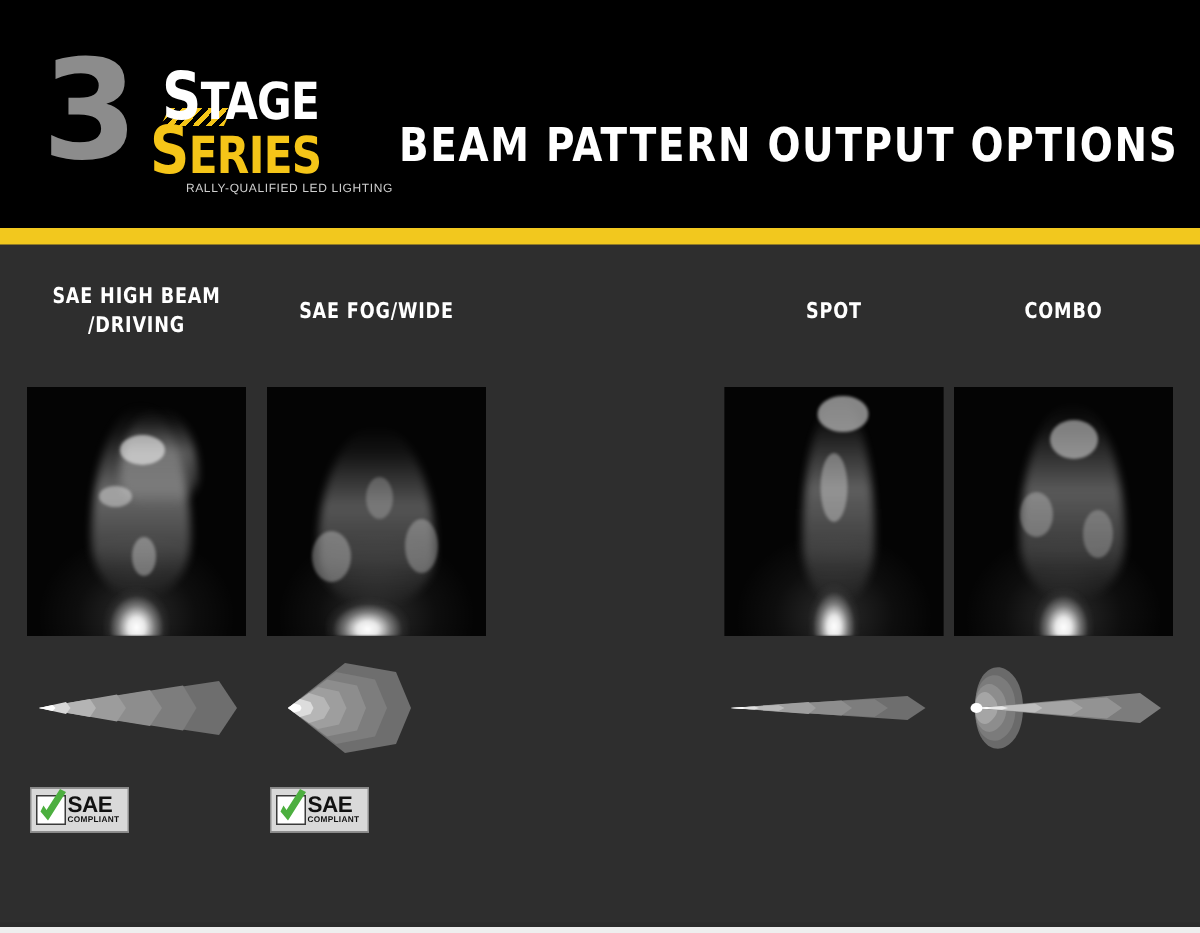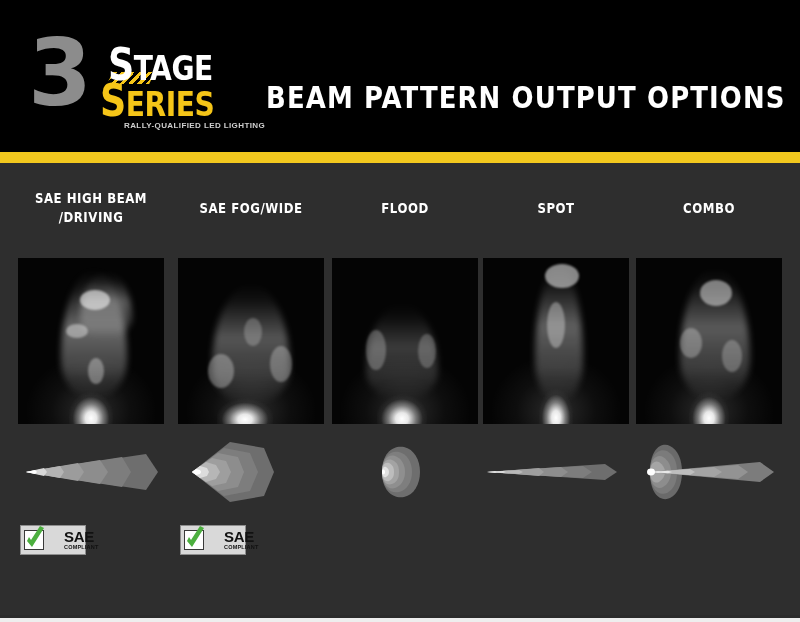--- a/index.html
+++ b/index.html
@@ -49,21 +49,21 @@
     transform:scaleX(0.92);
     transform-origin:left center;
   }
   .logo-series .cap{font-size:44px;}
   .logo-tag{
     position:absolute;left:96px;top:95px;
     font-size:8px;line-height:9px;
     color:#cfcfcf;
     letter-spacing:0.4px;
     font-family:"Liberation Sans", sans-serif;
-    font-weight:bold;
+    font-weight:normal;
     white-space:nowrap;
   }
   .logo-slash{
     position:absolute;left:82px;top:46px;
     width:42px;height:12px;
     background:repeating-linear-gradient(115deg,#f5c518 0 4px,#000 4px 8px);
     transform:skewX(-25deg);
   }
 
   .title{
@@ -156,21 +156,21 @@
   .badge .chk{
     width:20px;height:20px;
     background:#ffffff;
     border:1.5px solid #3a3a3a;
     box-sizing:border-box;
     position:relative;
     flex:0 0 auto;
   }
   .badge .chk svg{position:absolute;left:-3px;top:-6px;}
   .badge .txt{
-    margin-left:20px;
+    margin-left:1px;
     line-height:1;
   }
   .badge .sae{
     display:block;
     font-size:15px;line-height:15px;
     font-weight:bold;
     color:#111111;
     letter-spacing:-0.3px;
     font-family:"Liberation Sans", sans-serif;
   }
@@ -283,43 +283,20 @@
             <path d="M5,16 L10,22 L22,3 L18,1 L9,15 L7,12 Z" fill="#4caf3f"></path>
           </svg>
         </span>
         <span class="txt">
           <span class="sae">SAE</span>
           <span class="comp">COMPLIANT</span>
         </span>
       </div>
     </div>
 
-    <div class="col" style="left:332px;">
-      <div class="col-label" style="top:36px;">FLOOD</div>
-
-      <div class="photo">
-        <div class="sky"></div>
-        <div class="plume" style="left:48%;bottom:24px;height:96px;width:72px;opacity:.55;"></div>
-        <div class="fleck" style="left:34px;top:72px;width:20px;height:40px;opacity:.45;"></div>
-        <div class="fleck" style="left:86px;top:76px;width:18px;height:34px;opacity:.4;"></div>
-        <div class="trail" style="width:50px;height:44px;left:48%;"></div>
-      </div>
-
-      <div class="beam">
-        <svg width="146" height="64" viewBox="0 0 146 64">
-          <path d="M50,32 C50,12 62,5 72,7 C82,9 88,20 88,32 C88,44 82,55 72,57 C62,59 50,52 50,32 Z" fill="#6e6e6e"></path>
-          <path d="M50,32 C50,16 59,10 67,12 C75,14 80,22 80,32 C80,42 75,50 67,52 C59,54 50,48 50,32 Z" fill="#7e7e7e"></path>
-          <path d="M50,32 C50,19 57,14 63,16 C69,18 73,24 73,32 C73,40 69,46 63,48 C57,50 50,45 50,32 Z" fill="#8f8f8f"></path>
-          <path d="M50,32 C50,22 55,18 60,20 C65,22 67,26 67,32 C67,38 65,42 60,44 C55,46 50,42 50,32 Z" fill="#a3a3a3"></path>
-          <path d="M50,32 C50,25 53,22 57,23 C61,25 62,28 62,32 C62,36 61,39 57,41 C53,42 50,39 50,32 Z" fill="#bdbdbd"></path>
-          <path d="M50,32 C50,28 52,26 54,27 C56,28 57,30 57,32 C57,34 56,36 54,37 C52,38 50,36 50,32 Z" fill="#e2e2e2"></path>
-          <path d="M50,32 C50,30 51,29 52,30 C53,30 53,31 53,32 C53,33 53,34 52,34 C51,35 50,34 50,32 Z" fill="#ffffff"></path>
-        </svg>
-      </div>
-    </div>
 
     <div class="col" style="left:483px;">
       <div class="col-label" style="top:36px;">SPOT</div>
 
       <div class="photo">
         <div class="sky"></div>
         <div class="plume" style="left:52%;bottom:22px;height:138px;width:48px;opacity:.9;"></div>
         <div class="fleck" style="left:62px;top:6px;width:34px;height:24px;opacity:.95;"></div>
         <div class="fleck" style="left:64px;top:44px;width:18px;height:46px;opacity:.6;"></div>
         <div class="trail" style="width:34px;height:52px;left:50%;"></div>

